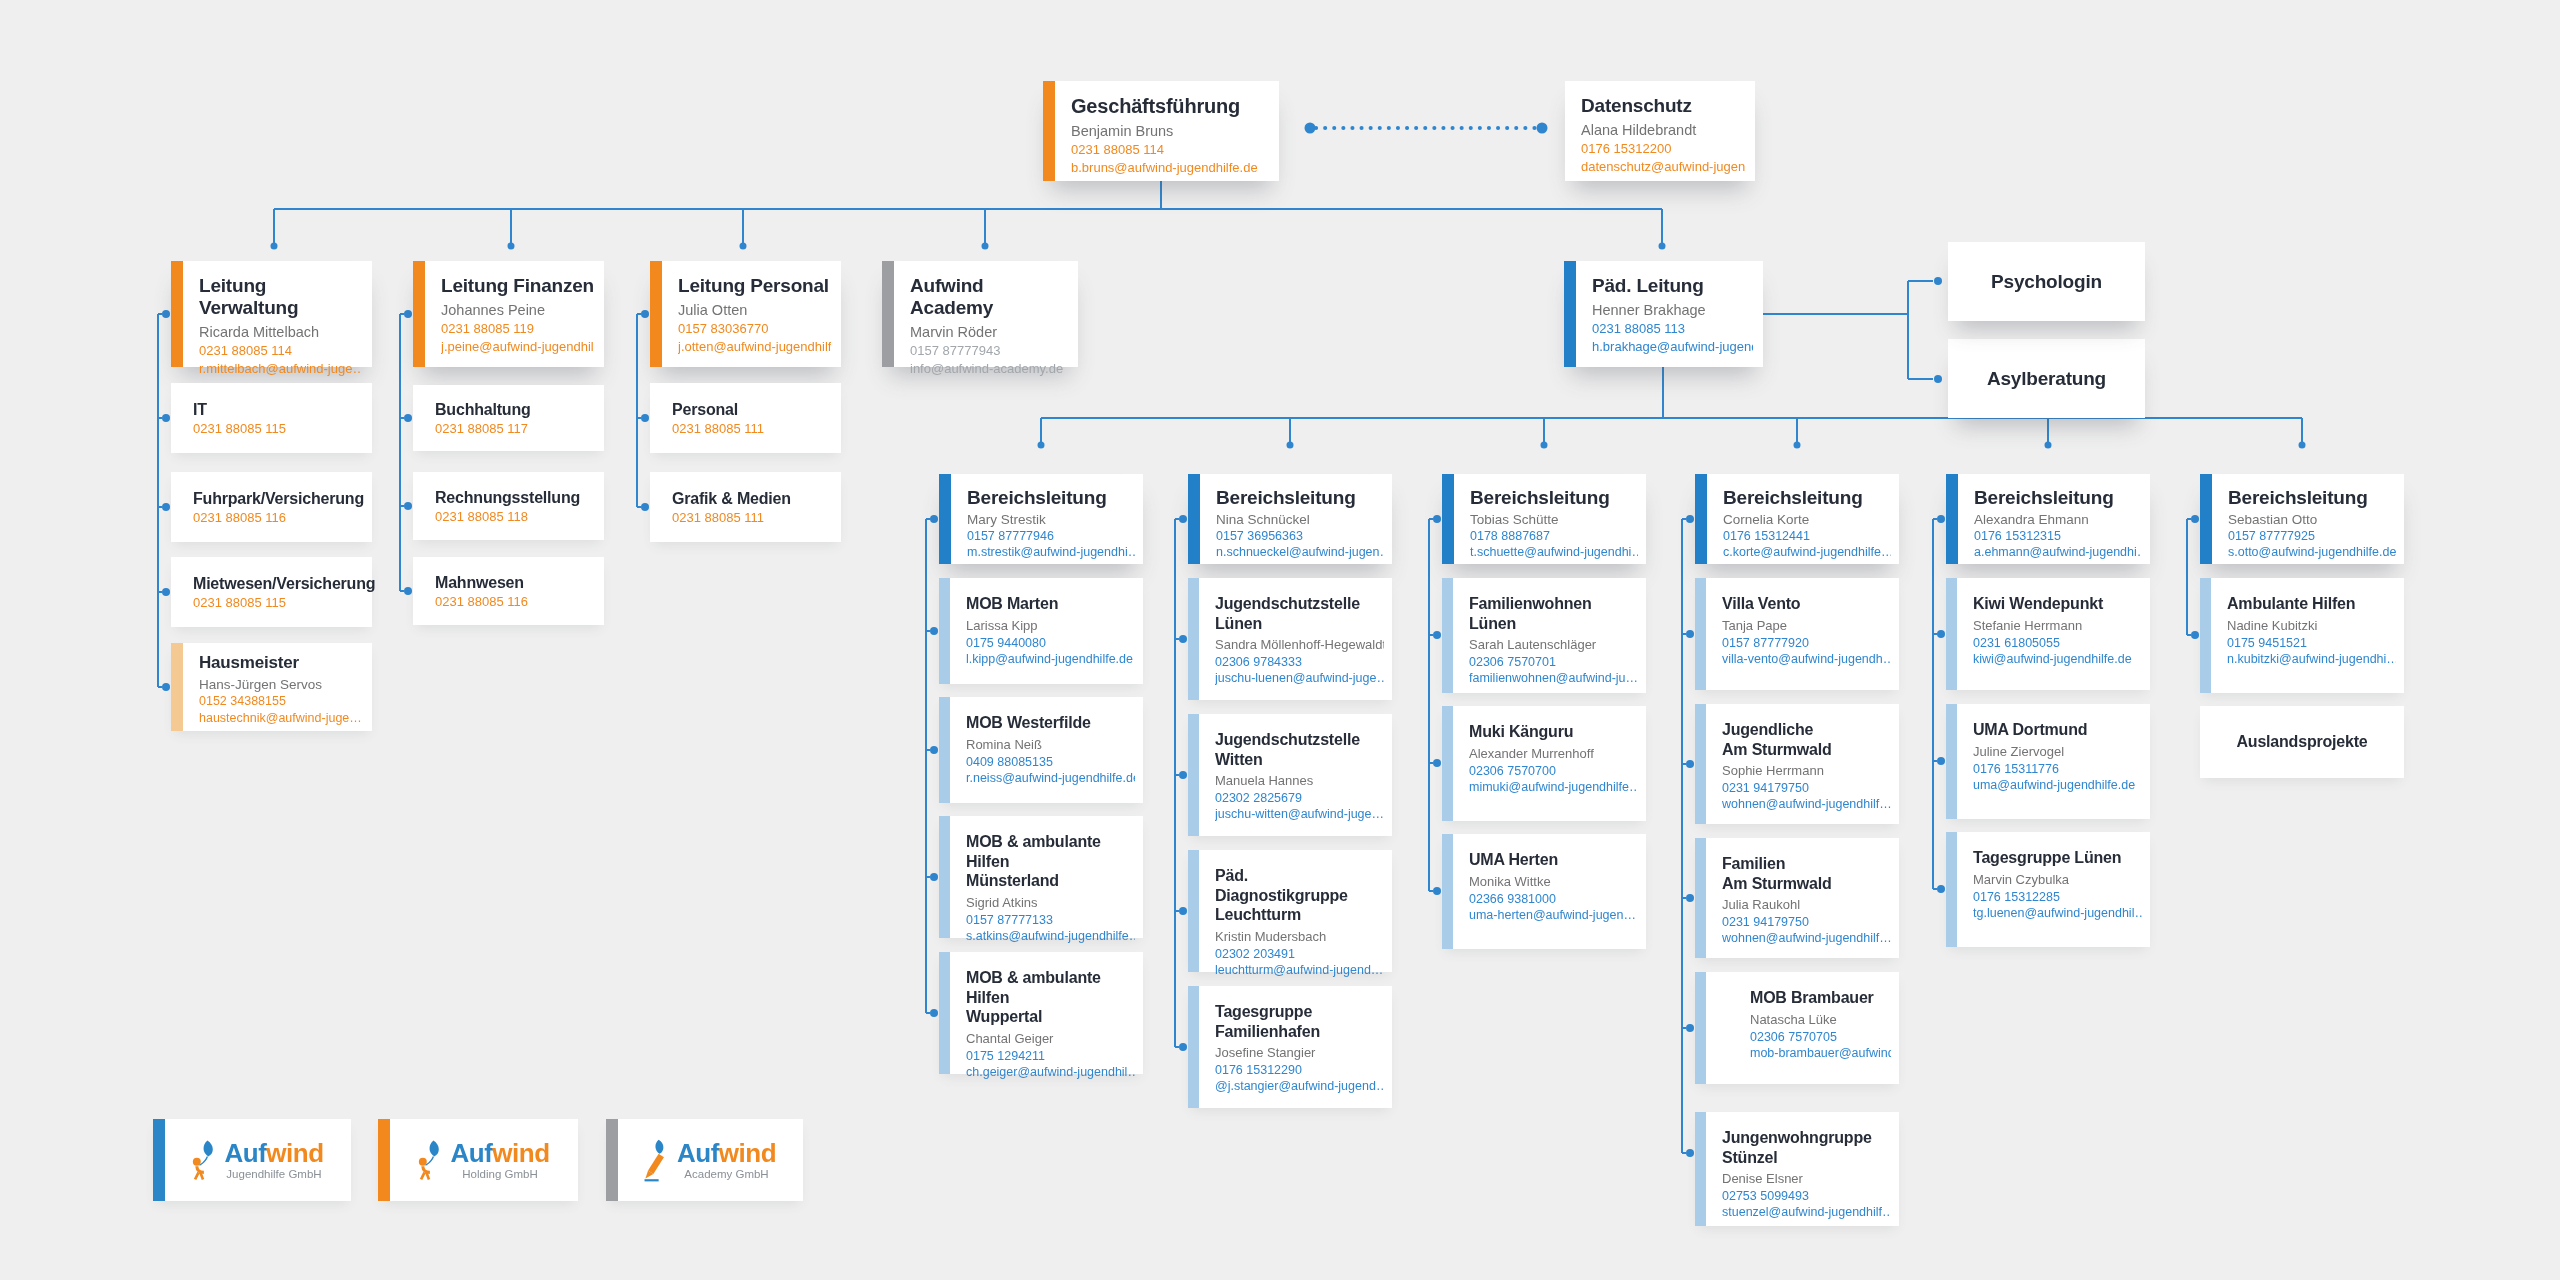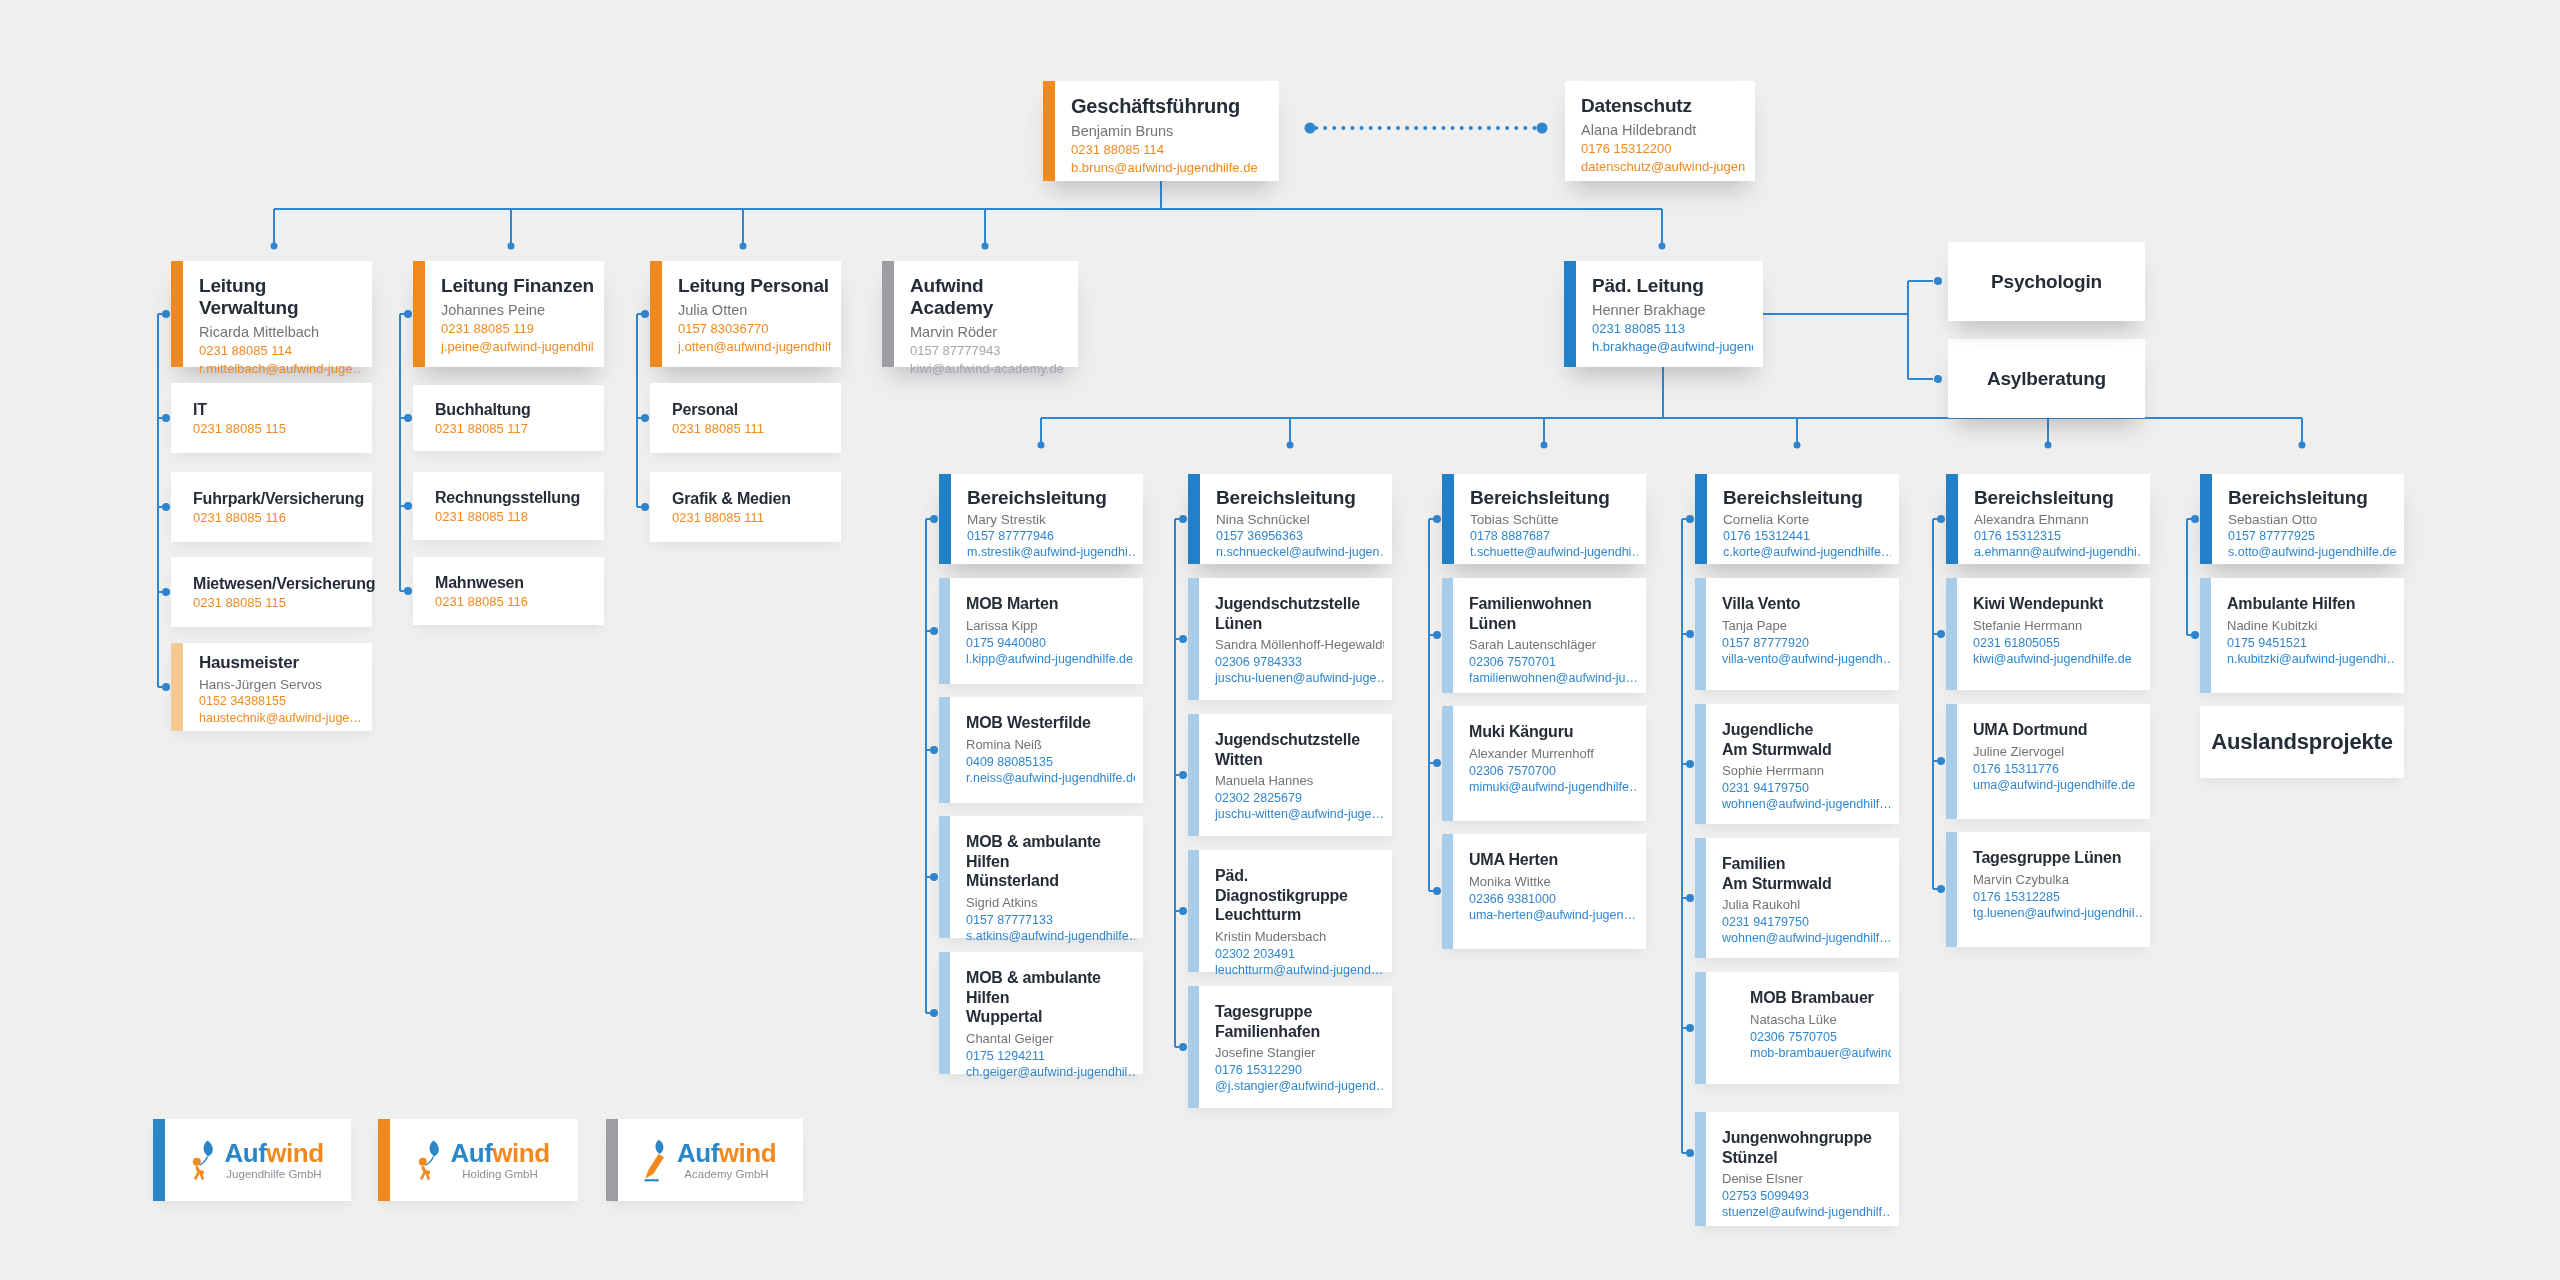--- a/index.html
+++ b/index.html
@@ -99,21 +99,21 @@
   #stuenzel{left:1695px;top:1096px;width:204px;height:114px;margin-top:16px;}
 
   #bl5{left:1946px;top:474px;width:204px;height:90px;}
   #kiwi{left:1946px;top:578px;width:204px;height:112px;}
   #uma_do{left:1946px;top:704px;width:204px;height:115px;}
   #tg_luenen{left:1946px;top:832px;width:204px;height:115px;}
 
   #bl6{left:2200px;top:474px;width:204px;height:90px;}
   #ambulante{left:2200px;top:578px;width:204px;height:115px;}
   #ausland{left:2200px;top:706px;width:204px;height:72px;}
-  #ausland .title{font-size:22px;}
+  #ausland .title{font-size:16px;}
 
   
   .bl .content{padding:13px 8px 0 16px;}
   .bl .title{font-size:19px;margin-bottom:3px;}
   .bl .person{font-size:13.5px;margin-bottom:2px;}
   .bl .phone{font-size:12.5px;margin-bottom:2px;}
   .bl .email{font-size:12.5px;}
 
   
   #logo1{left:153px;top:1119px;width:198px;height:82px;}
@@ -317,21 +317,21 @@
         <div class="phone">0231 88085 111</div>
       </div>
   </div>
 
   <div class="card p tx-gray shadow-lg" id="academy">
     <div class="bar gray"></div>
     <div class="content">
         <div class="title">Aufwind Academy</div>
         <div class="person">Marvin Röder</div>
         <div class="phone">0157 87777943</div>
-        <div class="email">kiwi@aufwind-academy.de</div>
+        <div class="email">info@aufwind-academy.de</div>
       </div>
   </div>
 
   <div class="card p tx-blue shadow-lg" id="paed">
     <div class="bar blue"></div>
     <div class="content">
         <div class="title">Päd. Leitung</div>
         <div class="person">Henner Brakhage</div>
         <div class="phone">0231 88085 113</div>
         <div class="email">h.brakhage@aufwind-jugend…</div>

